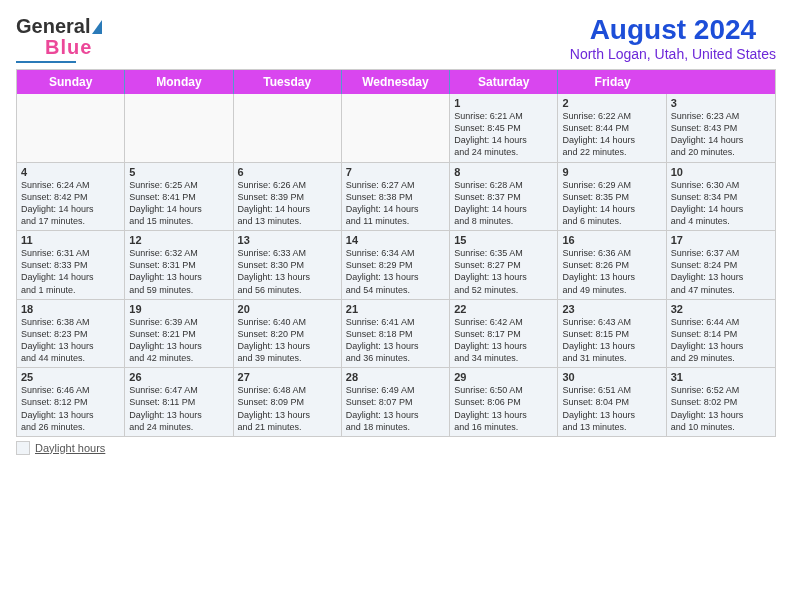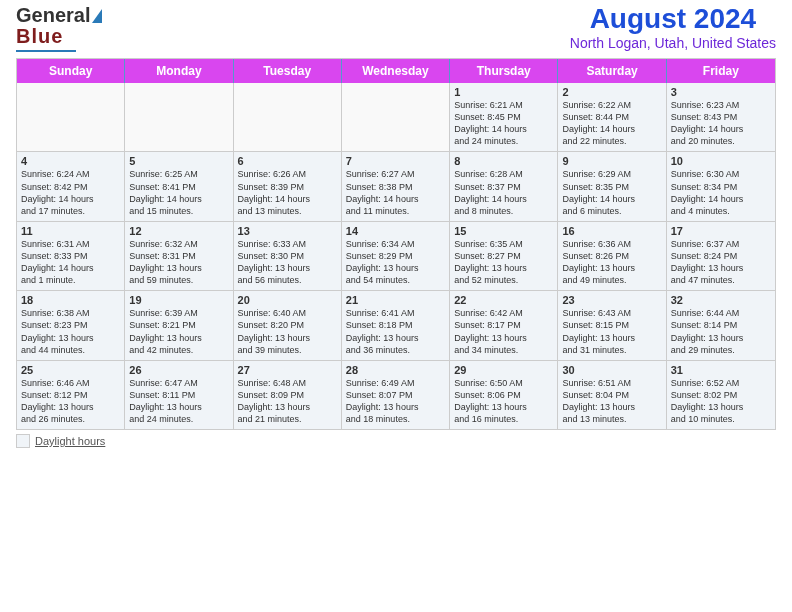--- a/index.html
+++ b/index.html
@@ -6,21 +6,21 @@
     body {
       font-family: Arial, sans-serif;
       background: #fff;
       width: 792px;
       height: 612px;
       overflow: hidden;
     }
     .page {
       width: 792px;
       height: 456px;
-      padding: 4px 16px 8px 16px;
+      padding: 15px 16px 8px 16px;
       display: flex;
       flex-direction: column;
     }
     .header {
       display: flex;
       justify-content: space-between;
       align-items: flex-start;
       margin-bottom: 6px;
     }
     .logo {
@@ -143,37 +143,36 @@
 <body>
 
 <div class="page">
   <div class="header">
     <div class="logo">
       <div style="display:flex; align-items:center;">
         <span style="font-size:20px; font-weight:bold; color:#333;">General</span>
         <span class="logo-triangle"></span>
       </div>
       <div style="display:flex; align-items:center; margin-top:-2px;">
-        <span style="font-size:20px; font-weight:bold; color:#7f1d1d; letter-spacing:1px;">Blue</span>
+        <span style="font-size:20px; font-weight:bold; color:#ec4899; letter-spacing:1px;margin-left:29px;">Blue</span>
       </div>
       <div class="logo-line"></div>
     </div>
     <div class="title-section">
       <div class="main-title">August 2024</div>
       <div class="subtitle">North Logan, Utah, United States</div>
     </div>
   </div>
 
   <div class="calendar">
     <div class="cal-header">
     <div class="cal-header-cell">Sunday</div>
         <div class="cal-header-cell">Monday</div>
         <div class="cal-header-cell">Tuesday</div>
         <div class="cal-header-cell">Wednesday</div>
-        <div class="cal-header-cell">Thursday</div>
         <div class="cal-header-cell">Saturday</div>
         <div class="cal-header-cell">Friday</div>
       </div>
     <div class="cal-body">
     <div class="cal-row">
           <div class="cal-cell empty"></div>
           <div class="cal-cell empty"></div>
           <div class="cal-cell empty"></div>
           <div class="cal-cell empty"></div>
           <div class="cal-cell shaded">

